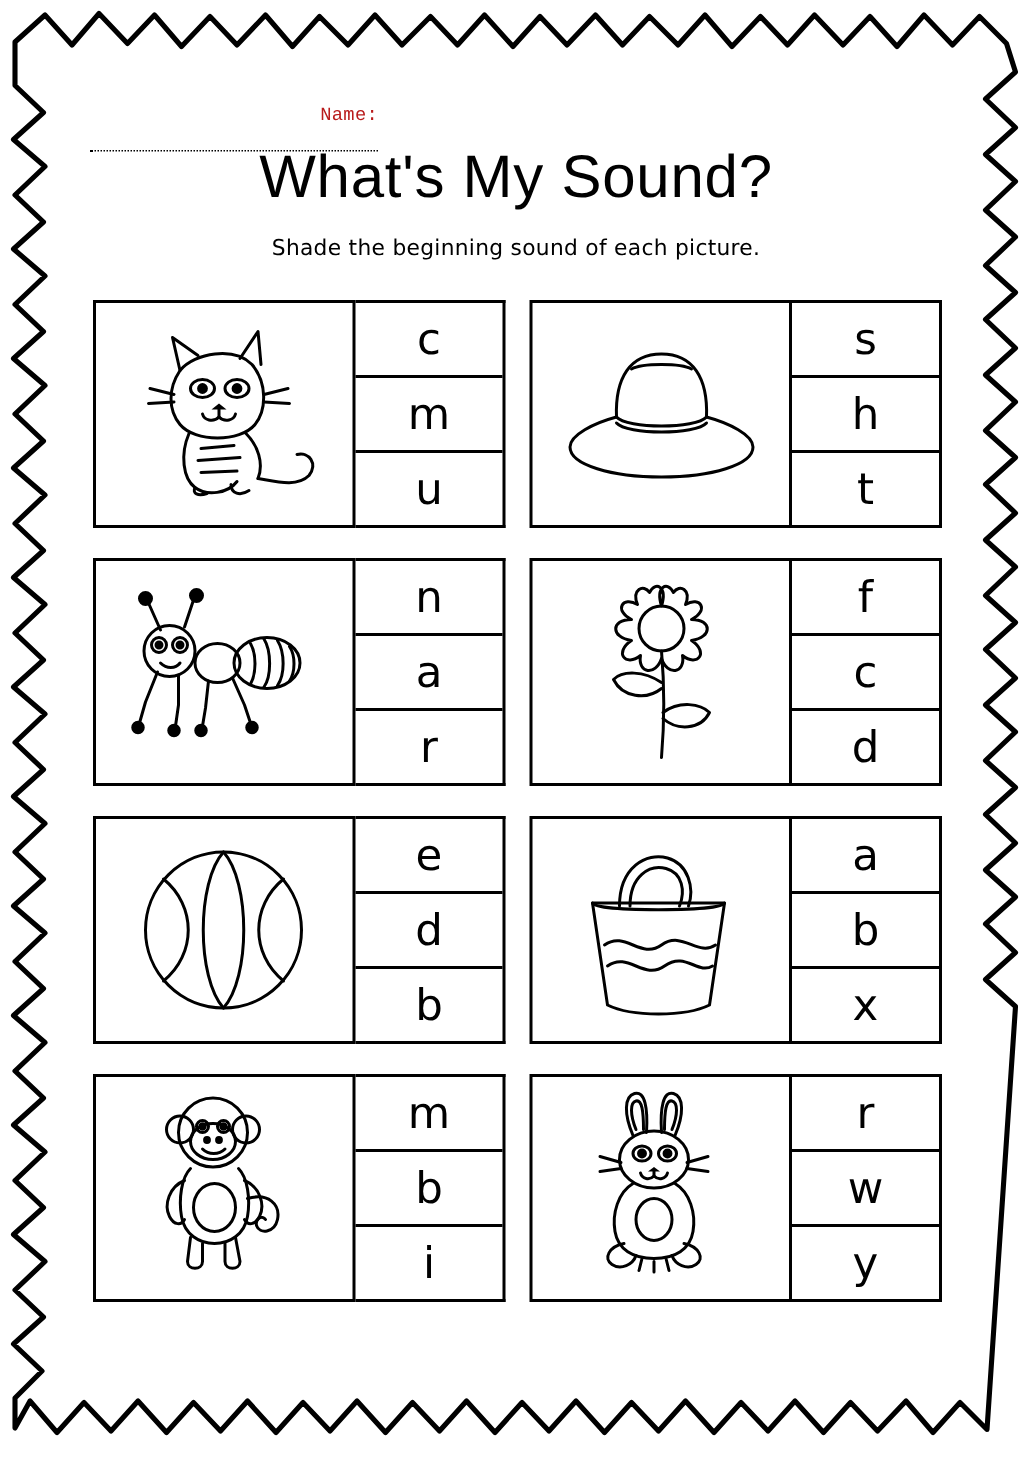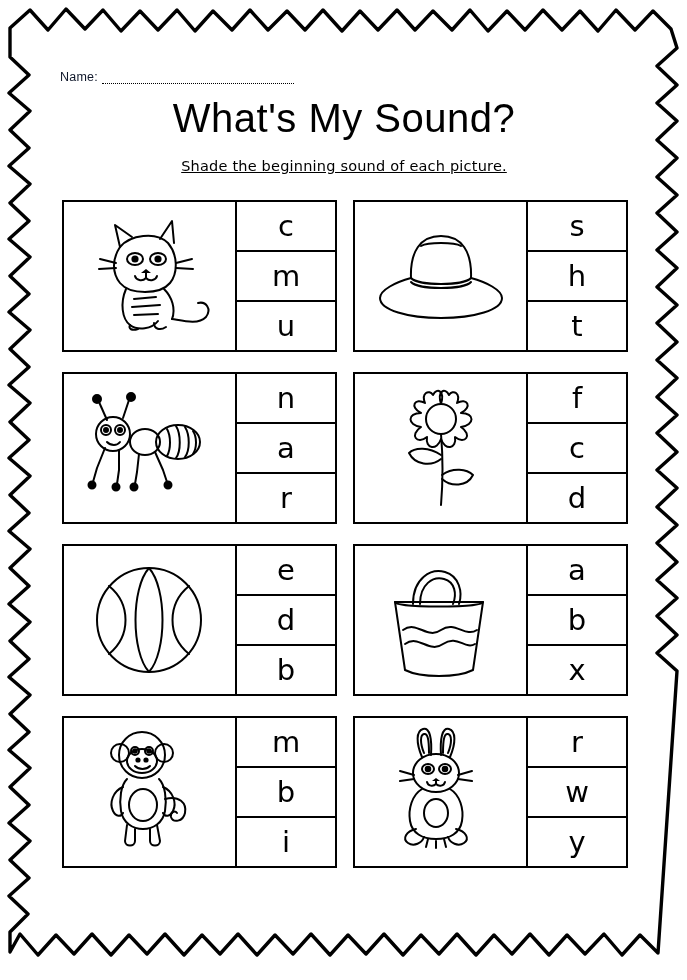--- a/index.html
+++ b/index.html
@@ -34,25 +34,26 @@
     left: 46px;
     top: 50px;
     width: 596px;
     height: 880px;
   }
   .name-row {
     position: absolute;
     left: 14px;
     top: 20px;
     font-size: 12px;
-    font-family: Liberation Sans, sans-serif;
-    color: #0f172a;
+    font-family: Liberation Mono, monospace;
+    color: #b91c1c;
     display: flex;
     align-items: flex-end;
     gap: 4px;
+    flex-direction: column;
   }
   .name-label {
     font-size: 12.5px;
     letter-spacing: 0.2px;
   }
   .name-line {
     display: inline-block;
     width: 192px;
     border-bottom: 1.6px dotted #000;
     height: 12px;
@@ -69,21 +70,20 @@
     letter-spacing: 0.5px;
   }
   .subtitle {
     position: absolute;
     left: 0;
     top: 108px;
     width: 596px;
     text-align: center;
     font-size: 14.5px;
     letter-spacing: 0.2px;
-    text-decoration: underline;
   }
   .grid {
     position: absolute;
     left: 16px;
     top: 150px;
     width: 566px;
     display: grid;
     grid-template-columns: 275px 275px;
     grid-template-rows: 152px 152px 152px 152px;
     column-gap: 16px;

